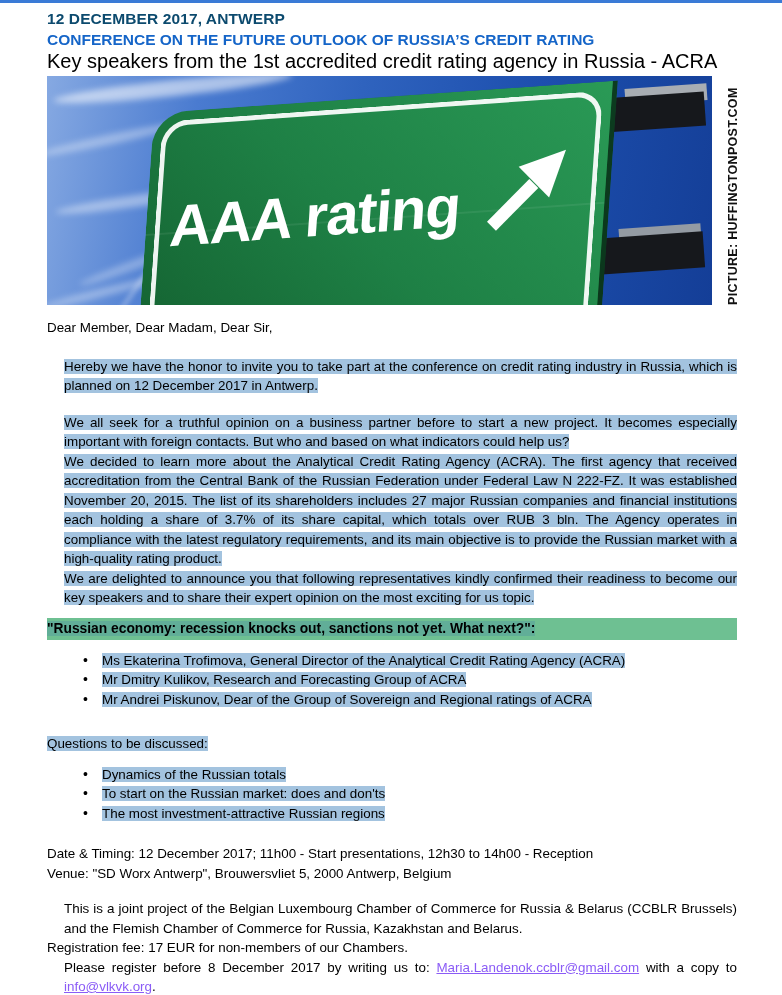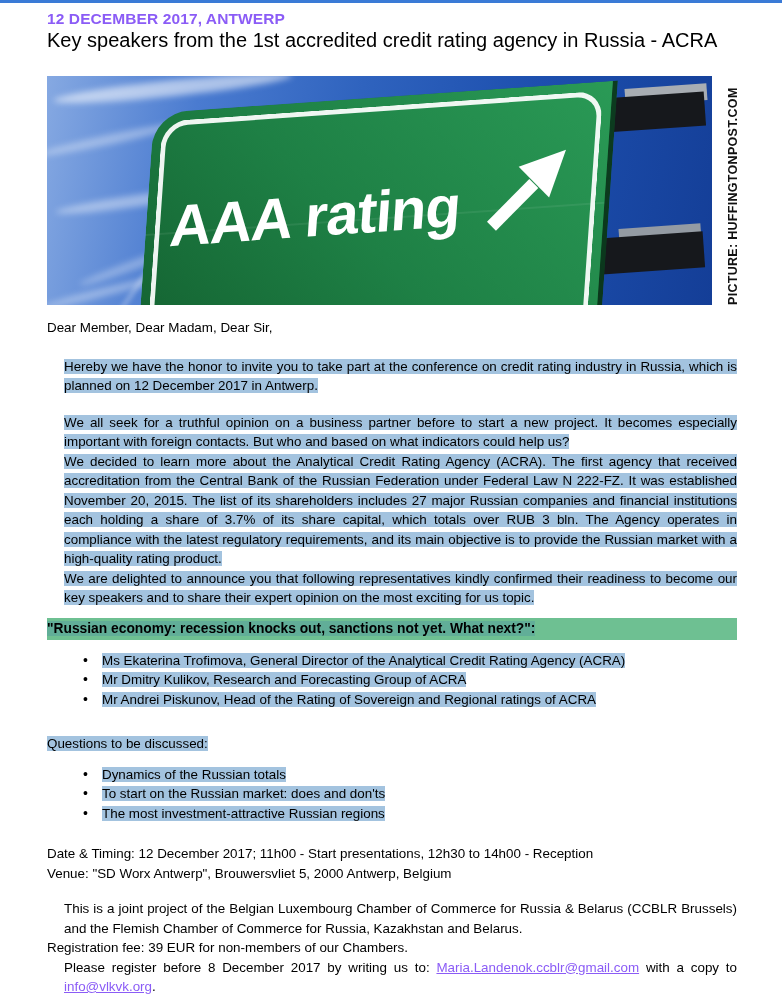--- a/index.html
+++ b/index.html
@@ -4,21 +4,21 @@
 <style>
   html,body{margin:0;padding:0;background:#ffffff;}
   .page{
     position:relative;width:782px;height:995px;background:#ffffff;overflow:hidden;
     font-family:"Liberation Sans", sans-serif;color:#000;
   }
   .topline{position:absolute;left:0;top:0;width:782px;height:3px;background:#3a7ad6;}
 
   
   .hdr{position:absolute;left:47px;top:8px;width:700px;}
-  .hdr-date{font-size:15.5px;color:#8b5cf6;font-weight:bold;letter-spacing:.1px;line-height:21px;}
+  .hdr-date{font-size:15.5px;color:#0c4a6e;font-weight:bold;letter-spacing:.1px;line-height:21px;}
   .hdr-title{font-size:15.5px;color:#1565c8;font-weight:bold;line-height:21px;}
   .hdr-sub{font-size:20px;color:#000;line-height:22px;}
 
   
   .hero{position:absolute;left:47px;top:76px;width:665px;height:229px;overflow:hidden;
         background:linear-gradient(100deg,#86a9e2 0%,#4a7bd0 22%,#2f63be 45%,#1d4fae 70%,#143e97 100%);}
   .cloud{position:absolute;background:#fff;border-radius:50%;filter:blur(3px);}
   .c1{left:6px;top:4px;width:240px;height:16px;opacity:.55;transform:rotate(-6deg);}
   .c2{left:-10px;top:58px;width:150px;height:10px;opacity:.35;transform:rotate(-12deg);}
   .c3{left:8px;top:118px;width:175px;height:12px;opacity:.4;transform:rotate(-8deg);}
@@ -65,20 +65,21 @@
   a.email{color:#8b5cf6;text-decoration:underline;}
 </style>
 </head>
 <body>
 
 <div class="page">
   <div class="topline"></div>
 
   <header class="hdr">
     <div class="hdr-date">12 DECEMBER 2017, ANTWERP</div>
+    <div class="hdr-title">CONFERENCE ON THE FUTURE OUTLOOK OF RUSSIA’S CREDIT RATING</div>
     <div class="hdr-sub">Key speakers from the 1st accredited credit rating agency in Russia - ACRA</div>
   </header>
 
   <figure class="hero" style="margin:0;">
     <div class="cloud c1"></div>
     <div class="cloud c2"></div>
     <div class="cloud c3"></div>
     <div class="cloud c4"></div>
     <div class="cloud c5"></div>
     <div class="cloud c6"></div>
@@ -114,38 +115,38 @@
 
     <p class="just"><span class="hl">We all seek for a truthful opinion on a business partner before to start a new project. It becomes especially important with foreign contacts. But who and based on what indicators could help us?</span></p>
     <p class="just"><span class="hl">We decided to learn more about the Analytical Credit Rating Agency (ACRA). The first agency that received accreditation from the Central Bank of the Russian Federation under Federal Law N 222-FZ. It was established November 20, 2015. The list of its shareholders includes 27 major Russian companies and financial institutions each holding a share of 3.7% of its share capital, which totals over RUB 3 bln. The Agency operates in compliance with the latest regulatory requirements, and its main objective is to provide the Russian market with a high-quality rating product.</span></p>
     <p class="just"><span class="hl">We are delighted to announce you that following representatives kindly confirmed their readiness to become our key speakers and to share their expert opinion on the most exciting for us topic.</span></p>
     <div class="sp10"></div>
 
     <div class="green-bar"><span class="hl-on-green">"Russian economy: recession knocks out, sanctions not yet. What next?":</span></div>
     <ul class="blt">
       <li><span class="hl">Ms Ekaterina Trofimova, General Director of the Analytical Credit Rating Agency (ACRA)</span></li>
       <li><span class="hl">Mr Dmitry Kulikov, Research and Forecasting Group of ACRA</span></li>
-      <li><span class="hl">Mr Andrei Piskunov, Head of the Rating of Sovereign and Regional ratings of ACRA</span></li>
+      <li><span class="hl">Mr Andrei Piskunov, Dear of the Group of Sovereign and Regional ratings of ACRA</span></li>
     </ul>
     <div class="sp17"></div>
 
     <p><span class="hl">Questions to be discussed:</span></p>
     <ul class="blt">
       <li><span class="hl">Dynamics of the Russian totals</span></li>
       <li><span class="hl">To start on the Russian market: does and don'ts</span></li>
       <li><span class="hl">The most investment-attractive Russian regions</span></li>
     </ul>
     <div class="sp13"></div>
 
     <p>Date &amp; Timing: 12 December 2017; 11h00 - Start presentations, 12h30 to 14h00 - Reception</p>
     <p>Venue: "SD Worx Antwerp", Brouwersvliet 5, 2000 Antwerp, Belgium</p>
     <div class="sp16"></div>
 
     <p class="just">This is a joint project of the Belgian Luxembourg Chamber of Commerce for Russia &amp; Belarus (CCBLR Brussels) and the Flemish Chamber of Commerce for Russia, Kazakhstan and Belarus.</p>
-    <p>Registration fee: 39 EUR for non-members of our Chambers.</p>
+    <p>Registration fee: 17 EUR for non-members of our Chambers.</p>
     <p class="just">
       <span>Please register before 8 December 2017 by writing us to:</span>
       <a class="email" href="#">Maria.Landenok.ccblr@gmail.com</a>
       <span>with a copy to</span>
       <a class="email" href="#">info@vlkvk.org</a><span>.</span>
     </p>
   </main>
 </div>
 
 </body></html>

